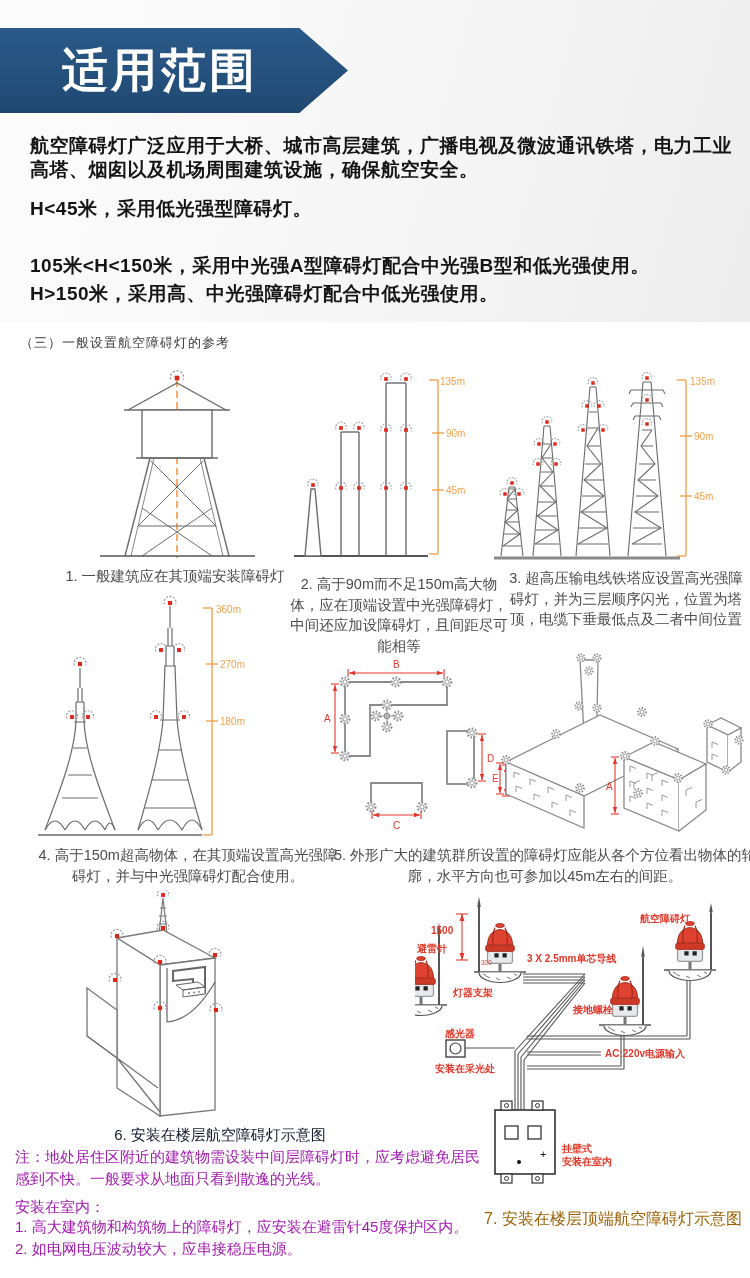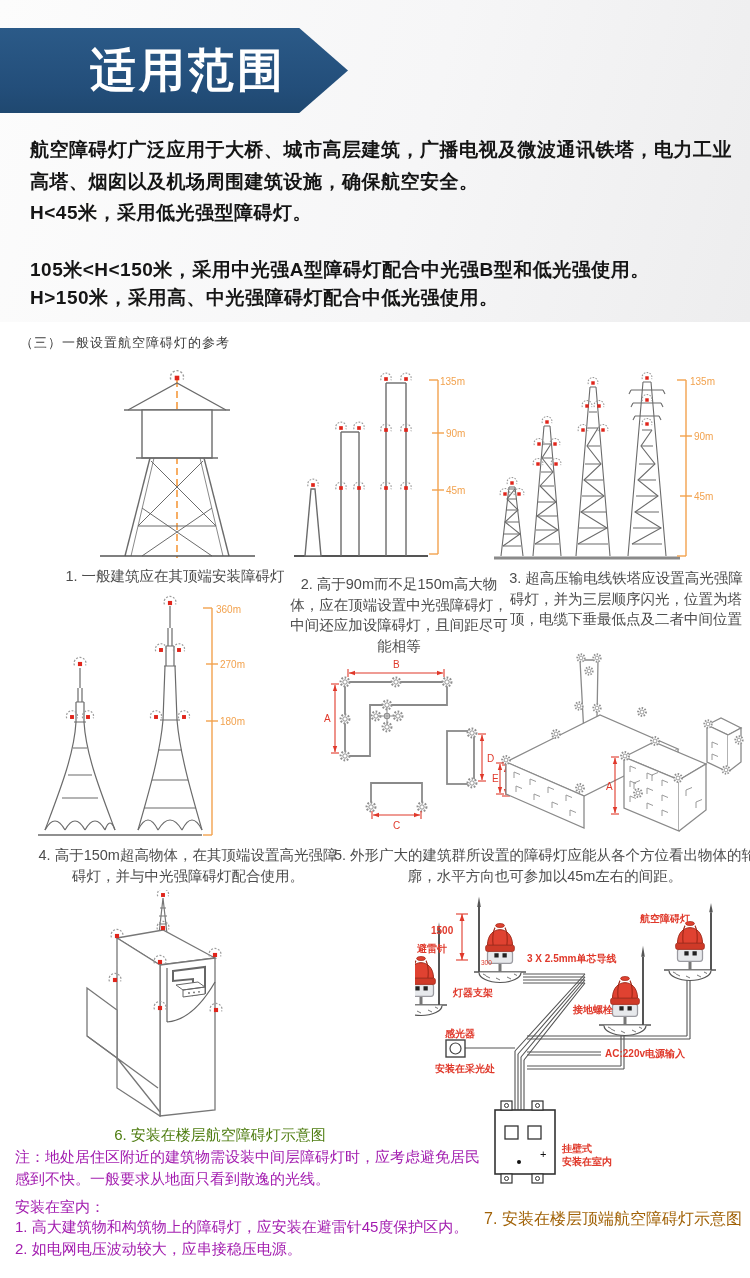--- a/index.html
+++ b/index.html
@@ -3,24 +3,24 @@
 <meta charset="utf-8">
 <style>
   html,body{margin:0;padding:0;background:#fff;}
   #screen{position:relative;width:750px;height:1278px;background:#ffffff;overflow:hidden;
           font-family:"Liberation Sans","DejaVu Sans",sans-serif;}
   .top-section{position:absolute;left:0;top:0;width:750px;height:322px;
                background:linear-gradient(105deg,#fcfcfc 0%,#f6f6f7 55%,#ededee 100%);}
   .banner{position:absolute;left:0;top:28px;width:348px;height:85px;
           background:linear-gradient(180deg,#2b5a88 0%,#234e7a 70%,#1f4870 100%);
           clip-path:polygon(0 0,86% 0,100% 50%,86% 100%,0 100%);}
-  .banner span{display:block;line-height:85px;padding-left:90px;color:#ffffff;
+  .banner span{display:block;line-height:85px;padding-left:62px;color:#ffffff;
                font-size:46px;font-weight:bold;letter-spacing:3px;}
   .intro-line{position:absolute;left:30px;width:702px;margin:0;color:#151515;
-              font-size:19px;font-weight:bold;line-height:32px;letter-spacing:.5px;}
+              font-size:19px;font-weight:bold;line-height:24px;letter-spacing:.5px;}
   .section-title{position:absolute;left:20px;top:334px;font-size:13px;color:#3c3c3c;letter-spacing:1px;}
   .fig{position:absolute;display:block;}
   .cap{position:absolute;font-size:14.5px;color:#4c4c4c;line-height:1.42;text-align:center;}
   .note{position:absolute;font-size:15px;color:#a21caf;line-height:1.45;}
   svg text{font-family:"Liberation Sans","DejaVu Sans",sans-serif;}
   .sc{font-size:10px;fill:#f2a24e;}
   .dim{font-size:10px;fill:#e0392b;}
   .rlb{font-size:10px;fill:#e0392b;font-weight:bold;}
 </style>
 </head>
@@ -420,21 +420,21 @@
       </g>
       <rect x="90" y="240" width="13" height="13" fill="none" stroke="#333" stroke-width="1.3"></rect>
       <rect x="113" y="240" width="13" height="13" fill="none" stroke="#333" stroke-width="1.3"></rect>
       <circle cx="104" cy="276" r="2" fill="#111"></circle>
       <text x="125" y="272" font-size="11" fill="#111">+</text>
     </g>
     <text class="rlb" x="147" y="266">挂壁式</text>
     <text class="rlb" x="147" y="279">安装在室内</text>
   </svg>
 
-  <div class="cap" style="left:55px;top:1124px;width:330px;font-size:15px;color:#4d7c0f">6. 安装在楼层航空障碍灯示意图</div>
+  <div class="cap" style="left:55px;top:1124px;width:330px;font-size:15px;color:#0f172a">6. 安装在楼层航空障碍灯示意图</div>
 
   <div class="note" style="left:15px;top:1146px;width:478px">注：地处居住区附近的建筑物需设装中间层障碍灯时，应考虑避免居民感到不快。一般要求从地面只看到散逸的光线。</div>
   <div class="note" style="left:15px;top:1196px">安装在室内：</div>
   <div class="note" style="left:15px;top:1216px;width:470px">1. 高大建筑物和构筑物上的障碍灯，应安装在避雷针45度保护区内。</div>
   <div class="note" style="left:15px;top:1238px;width:470px">2. 如电网电压波动较大，应串接稳压电源。</div>
 
   <div class="cap" style="left:478px;top:1208px;width:270px;font-size:16px;color:#a16207">7. 安装在楼层顶端航空障碍灯示意图</div>
 
 </div>
 

